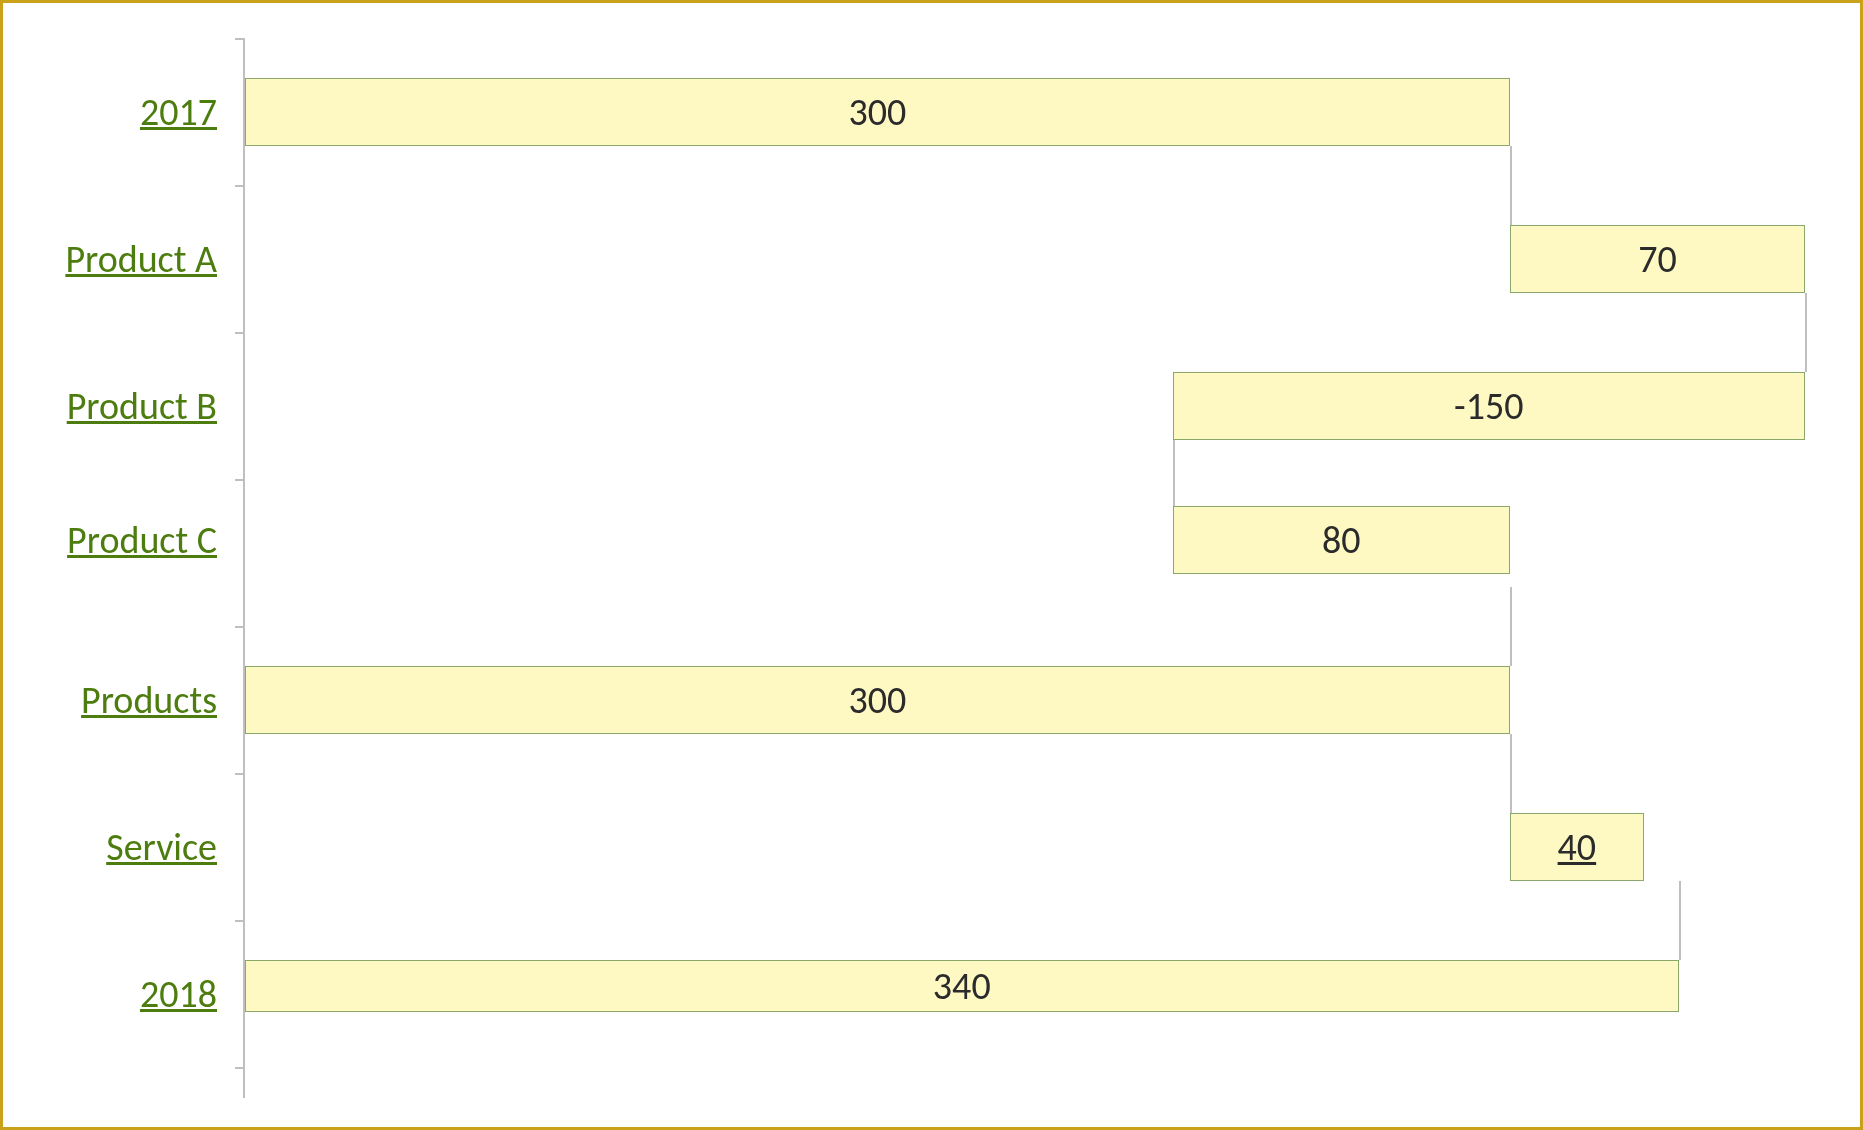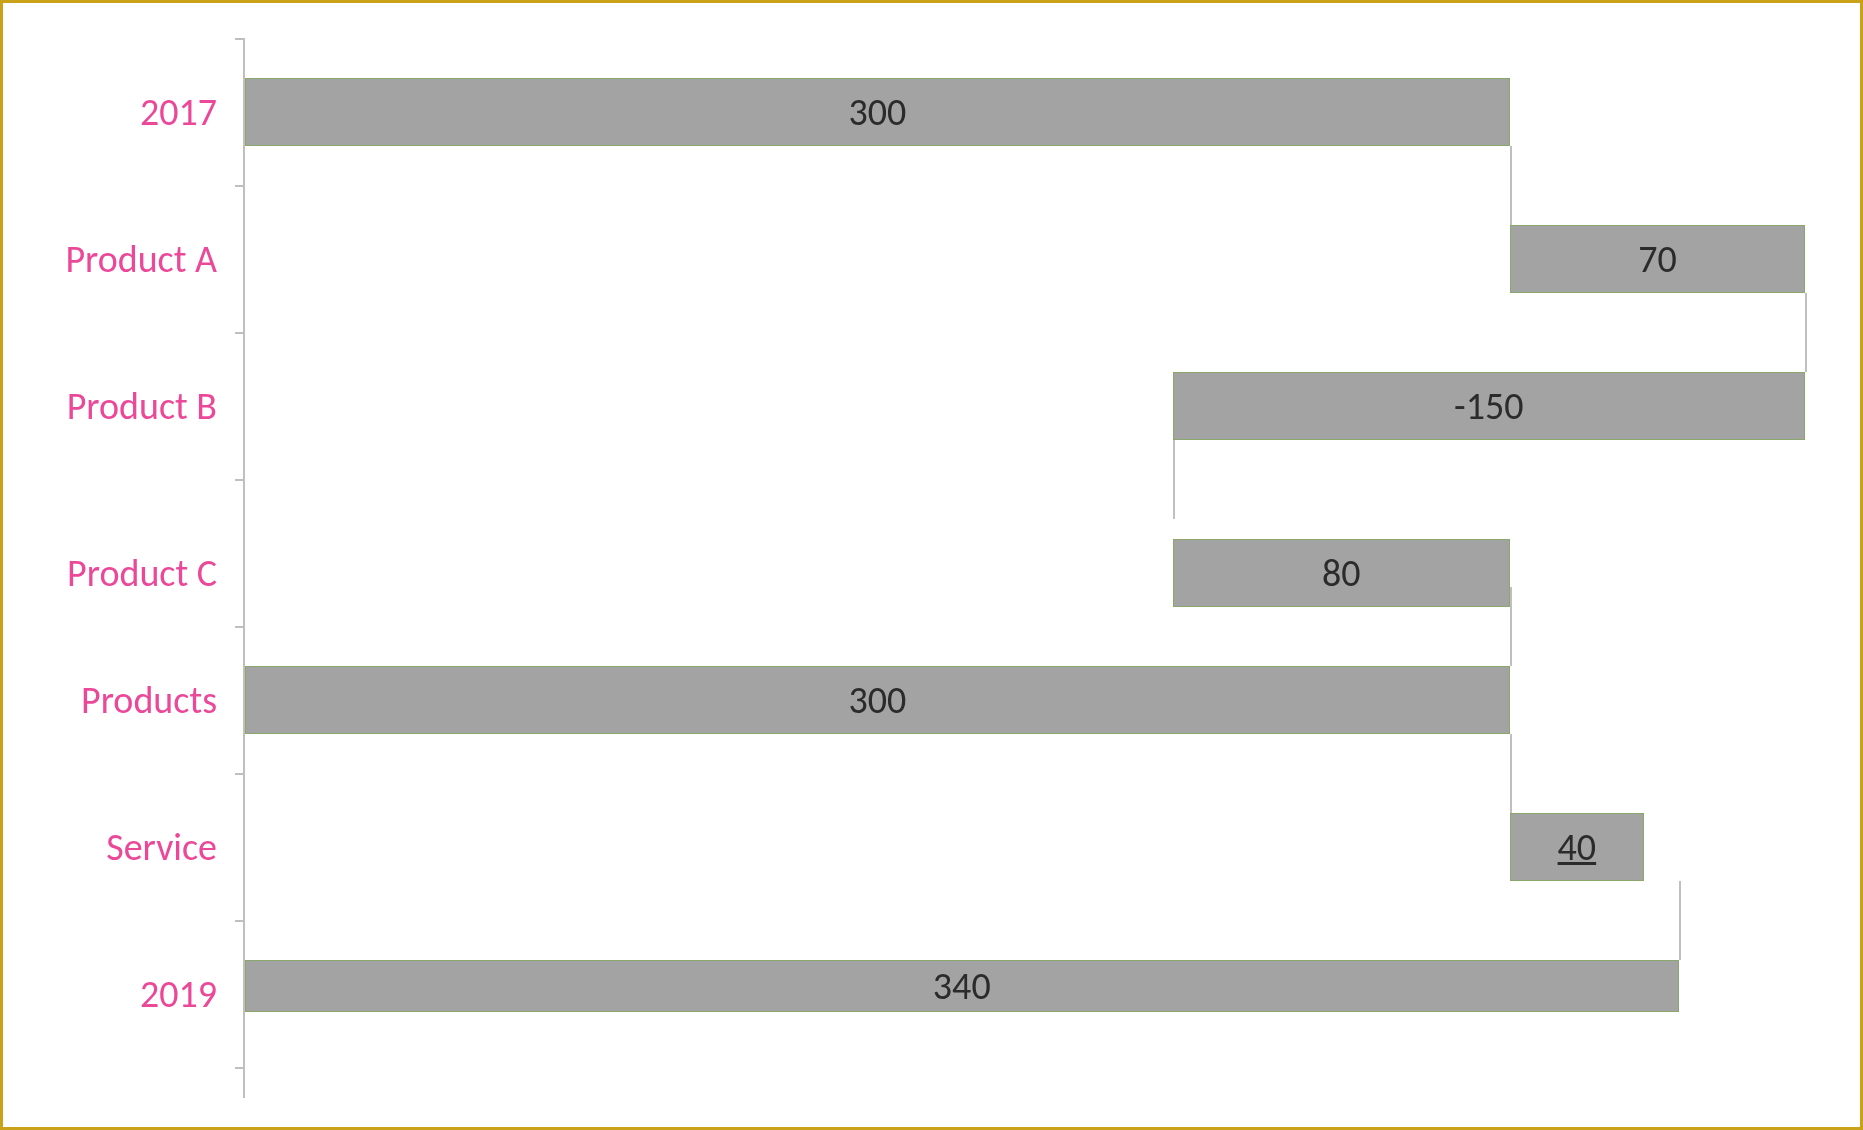--- a/index.html
+++ b/index.html
@@ -36,29 +36,30 @@
     left: -10px;
     width: 10px;
     height: 0;
     border-top: 2px solid #bfbfbf;
   }
   .ylabel {
     position: absolute;
     right: 100%;
     padding-right: 28px;
     font-size: 38px;
-    color: #ec4899;
+    color: #4d7c0f;
     white-space: nowrap;
     transform: translateY(-50%);
     top: 50%;
+    text-decoration: underline;
   }
   .bar {
     position: absolute;
     box-sizing: border-box;
-    background: #a3a3a3;
+    background: #fef9c3;
     border: 1px solid #8aa86b;
     display: flex;
     align-items: center;
     justify-content: center;
     font-size: 38px;
     color: #2b2b2b;
   }
   .connector {
     position: absolute;
     width: 0;
@@ -92,21 +93,21 @@
         </div>
       </div>
       <div class="connector" style="left: 1560px; top: 254.5px; height: 79px;"></div>
       <div class="row" style="top: 294px; height: 147px; position: absolute;">
         <div class="ylabel">Product B</div>
         <div class="bar" style="left: 927.568px; width: 632.432px; height: 68px; top: 39.5px;">
           <span>-150</span>
         </div>
       </div>
       <div class="connector" style="left: 927.568px; top: 401.5px; height: 79px;"></div>
-      <div class="row" style="top: 461px; height: 147px; position: absolute;">
+      <div class="row" style="top: 428px; height: 147px; position: absolute;">
         <div class="ylabel">Product C</div>
         <div class="bar" style="left: 927.568px; width: 337.297px; height: 68px; top: 39.5px; text-align: right;">
           <span>80</span>
         </div>
       </div>
       <div class="connector" style="left: 1264.86px; top: 548.5px; height: 79px;"></div>
       <div class="row" style="top: 588px; height: 147px; position: absolute;">
         <div class="ylabel">Products</div>
         <div class="bar" style="left: 0px; width: 1264.86px; height: 68px; top: 39.5px;">
           <span>300</span>
@@ -114,19 +115,19 @@
       </div>
       <div class="connector" style="left: 1264.86px; top: 695.5px; height: 79px;"></div>
       <div class="row" style="top: 735px; height: 147px; position: absolute;">
         <div class="ylabel">Service</div>
         <div class="bar" style="left: 1264.86px; width: 134px; height: 68px; top: 39.5px; text-decoration: underline;">
           <span>40</span>
         </div>
       </div>
       <div class="connector" style="left: 1433.51px; top: 842.5px; height: 79px;"></div>
       <div class="row" style="top: 882px; height: 147px; position: absolute;">
-        <div class="ylabel">2019</div>
+        <div class="ylabel">2018</div>
         <div class="bar" style="left: 0px; width: 1433.51px; height: 52px; top: 39.5px;">
           <span>340</span>
         </div>
       </div>
     </div>
 </div>
 
 </body></html>

